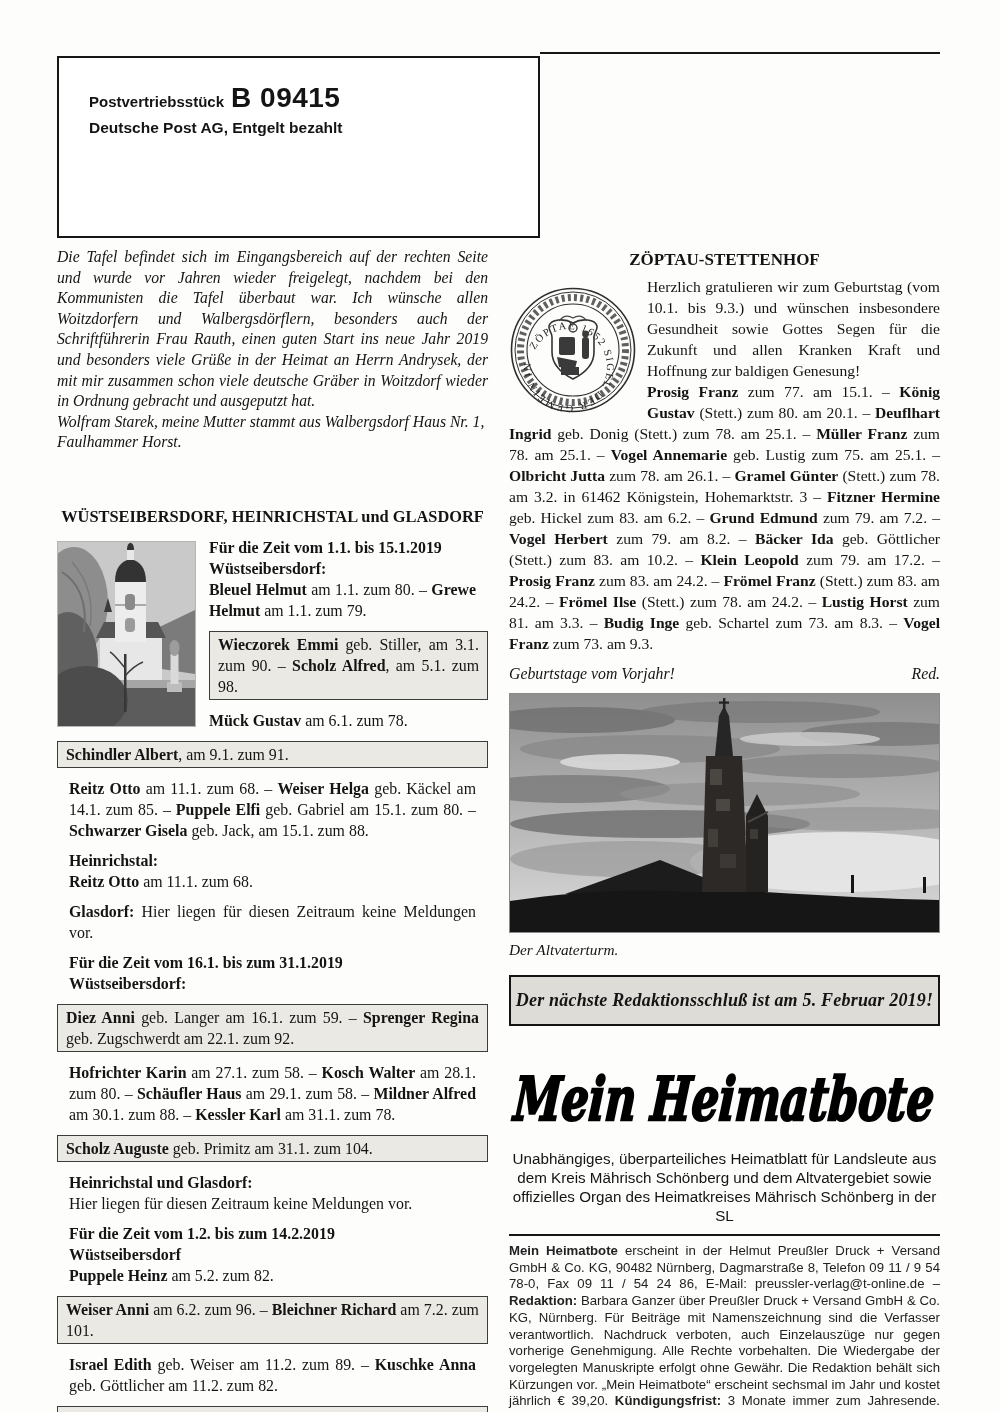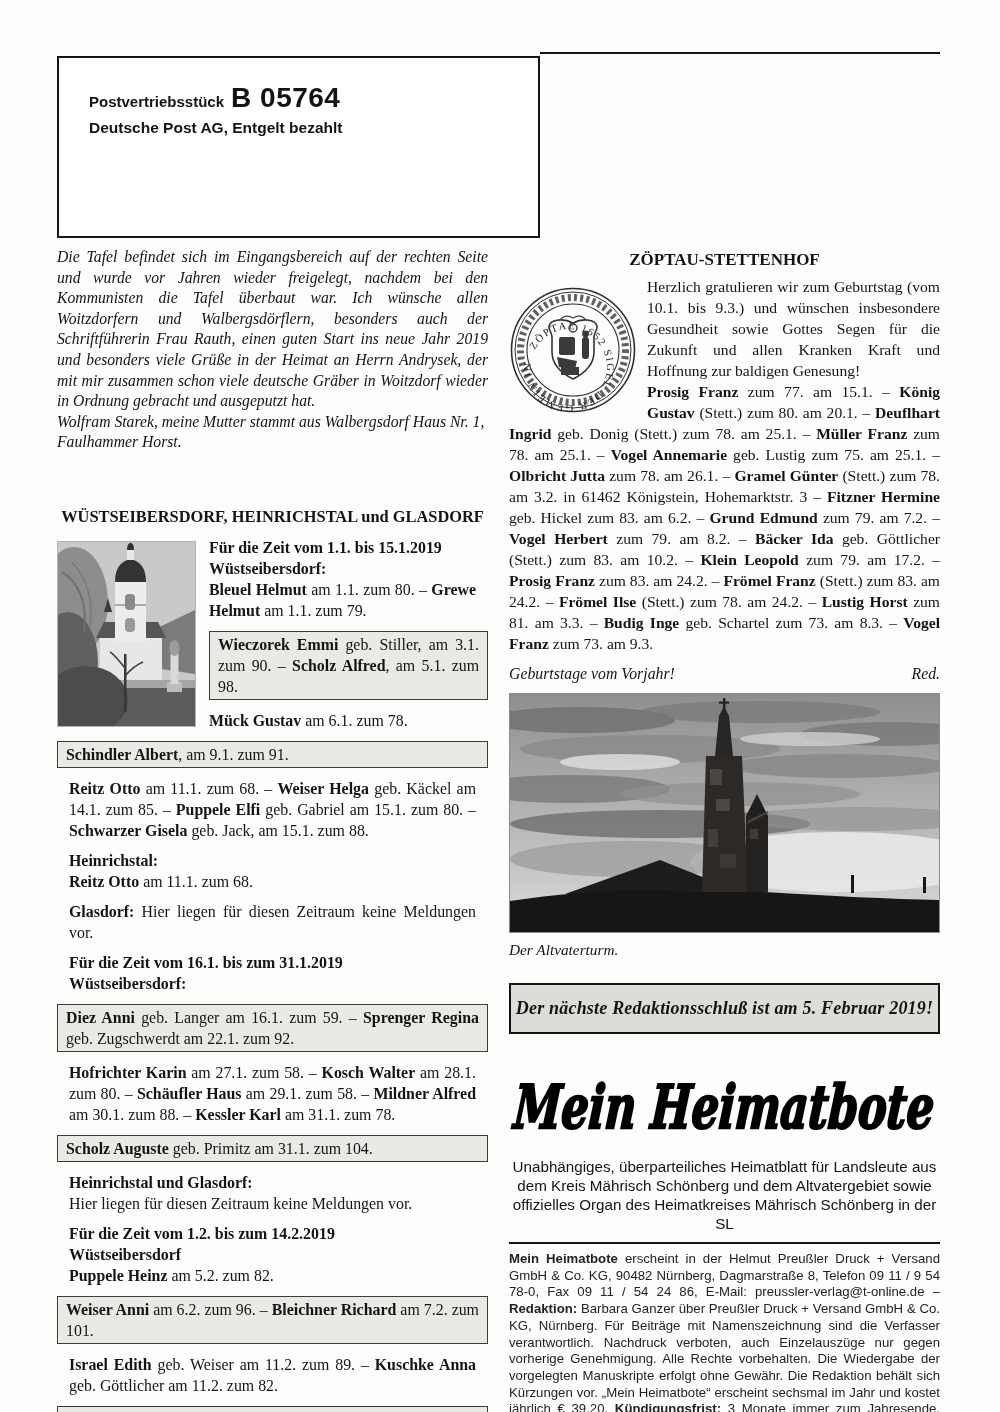--- a/index.html
+++ b/index.html
@@ -23,36 +23,36 @@
   .church{float:left;width:137px;height:184px;margin:4px 13px 2px 0;border:1px solid #b5b5b5;background:#cfcfcf;}
   .entry{font-size:15.9px;line-height:21px;text-align:justify;margin:9px 12px;}
   .entry.boxed{background:#ebe9e4;border:1px solid #3c3c3c;padding:2px 8px;overflow:hidden;margin:10px 0;}
   .sec-footer{display:flex;justify-content:space-between;font-style:italic;font-size:15.8px;margin-top:9px;}
   
   .r-heading{font-weight:bold;text-align:center;font-size:17px;line-height:22px;margin:0 0 5px;}
   .r-body{font-size:15.6px;line-height:21px;text-align:justify;}
   .seal{float:left;width:128px;height:142px;margin:3px 10px 2px 0;}
   .tower{display:block;margin-top:9px;width:429px;height:238px;border:1px solid #8a8a8a;}
   .caption{font-style:italic;font-size:15.3px;margin-top:8px;}
-  .deadline{margin-top:24px;background:#dedcd7;border:2px solid #141414;text-align:center;padding:13px 4px;font-weight:bold;font-style:italic;font-size:18px;letter-spacing:.2px;}
+  .deadline{margin-top:16px;background:#dedcd7;border:2px solid #141414;text-align:center;padding:13px 4px;font-weight:bold;font-style:italic;font-size:18px;letter-spacing:.2px;}
   .logo{display:block;margin:18px auto 0;}
   .subtitle{font-family:"Liberation Sans",sans-serif;font-size:15.2px;line-height:19px;text-align:center;margin-top:5px;}
   .imprint-rule{border:none;border-top:2px solid #161616;margin:9px 0 0;}
   .imprint{font-family:"Liberation Sans",sans-serif;font-size:13.2px;line-height:16.7px;text-align:justify;margin-top:7px;color:#222;}
   b{font-weight:bold;}
 </style>
 </head>
 <body>
 
 <div id="page">
 
   <div class="topline"></div>
 
   <div class="postbox">
-    <div class="post-line1"><span>Postvertriebsstück</span><span class="post-code">B 05764</span></div>
+    <div class="post-line1"><span>Postvertriebsstück</span><span class="post-code">B 09415</span></div>
     <div class="post-line2">Deutsche Post AG, Entgelt bezahlt</div>
   </div>
 
   <div class="col-left">
     <div class="intro">
       <p>Die Tafel befindet sich im Eingangsbereich auf der rechten Seite und wurde vor Jahren wieder freigelegt, nachdem bei den Kommunisten die Tafel überbaut war. Ich wünsche allen Woitzdorfern und Walbergsdörflern, besonders auch der Schriftführerin Frau Rauth, einen guten Start ins neue Jahr 2019 und besonders viele Grüße in der Heimat an Herrn Andrysek, der mit mir zusammen schon viele deutsche Gräber in Woitzdorf wieder in Ordnung gebracht und ausgeputzt hat.</p>
       <p>Wolfram Starek, meine Mutter stammt aus Walbergsdorf Haus Nr. 1,</p>
       <p>Faulhammer Horst.</p>
     </div>
 

